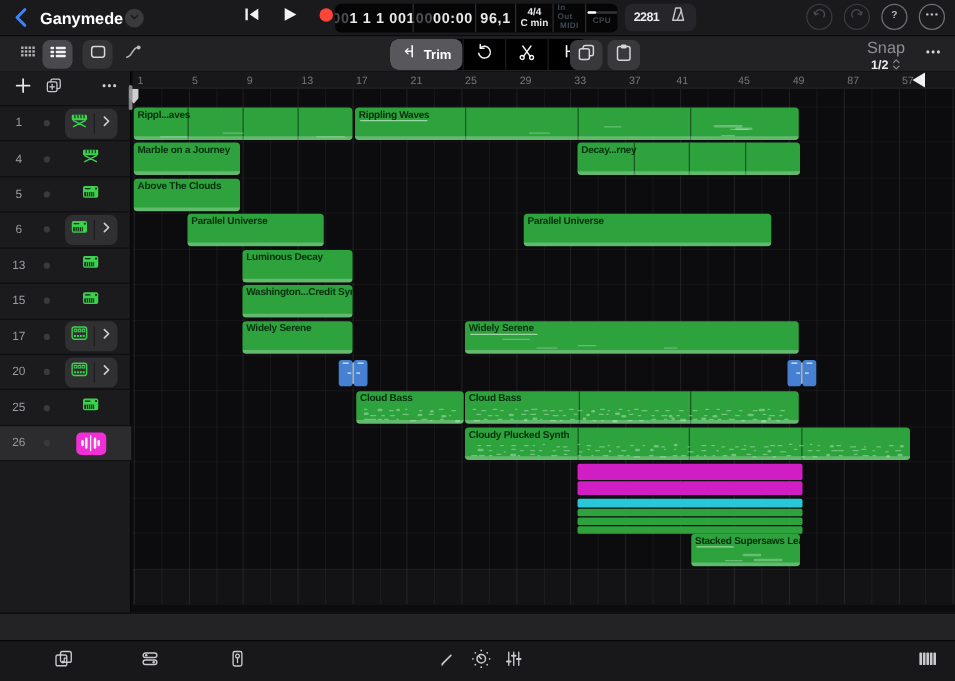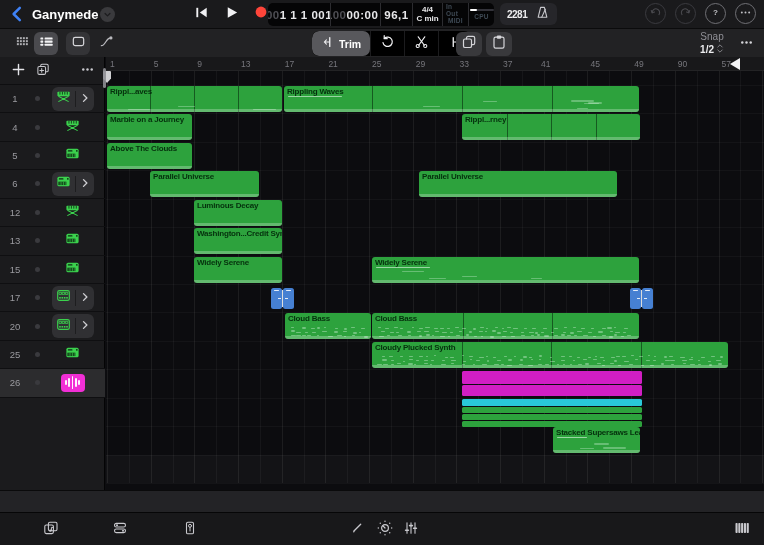--- a/index.html
+++ b/index.html
@@ -37,21 +37,21 @@
   .t2btn{position:absolute;top:3px;width:24px;height:23px;border-radius:6px;display:flex;align-items:center;justify-content:center;}
   .t2sel{background:#4a4a4e;}
   .t2soft{background:#343437;}
   .toolgroup{position:absolute;left:312px;top:2px;height:25px;background:#000000;border-radius:7px;display:flex;align-items:stretch;overflow:hidden;}
   .toolcell{display:flex;align-items:center;justify-content:center;gap:4px;padding:0 9px;}
   .toolcell+.toolcell{border-left:1px solid #1c1c1e;}
   .toolcell.sel{background:#58585c;border-radius:7px;}
   .toollabel{font-size:10.5px;font-weight:bold;color:#fff;}
   .clipbtn{position:absolute;top:3px;width:26px;height:24px;background:#39393c;border-radius:6px;display:flex;align-items:center;justify-content:center;}
   .snapbox{position:absolute;right:40px;top:2px;text-align:center;line-height:1.15;}
-  .snaplbl{font-size:10px;color:#8f8f95;}
+  .snaplbl{font-size:13px;color:#8f8f95;}
   .snapval{font-size:10px;font-weight:bold;color:#ececee;display:flex;align-items:center;gap:2px;justify-content:center;}
   .t2more{position:absolute;right:8px;top:6px;width:20px;height:18px;display:flex;align-items:center;justify-content:center;}
   
   .main{position:absolute;left:0;top:57px;width:764px;height:433px;}
   .headercol{position:absolute;left:0;top:0;width:105px;height:433px;background:#1b1b1d;border-right:1px solid #040405;}
   .hdrtop{position:absolute;left:0;top:0;width:105px;height:28px;border-bottom:1px solid #0e0e10;}
   .hico{position:absolute;top:6px;width:16px;height:16px;display:flex;align-items:center;justify-content:center;}
   .trk{position:relative;display:flex;align-items:center;border-bottom:1px solid #0f0f11;}
   .trk.sel{background:#2c2c2e;}
   .tnum{width:30px;text-align:center;font-size:9.5px;color:#9a9a9f;}
@@ -357,31 +357,20 @@
                     <rect x="3" y="4.6" width="5" height="1.2" rx=".6" fill="#0c2b12"></rect>
                   </svg></span>
                 <span class="psep"></span>
                 <span><svg width="12" height="12" viewBox="0 0 16 16" xmlns="http://www.w3.org/2000/svg">
                     <path d="M6 3.5 10.5 8 6 12.5" fill="none" stroke="#cfcfd3" stroke-width="1.8" stroke-linecap="round" stroke-linejoin="round"></path>
                   </svg></span>
               </span>
             </span>
           </div>
           <div class="trk" style="height: 28.43px;">
-            <span class="tnum">12</span>
-            <span class="tdot"></span>
-            <span class="ticonarea">
-              <span><svg width="17" height="15" viewBox="0 0 16 16" xmlns="http://www.w3.org/2000/svg">
-                  <rect x="1.5" y="3" width="13" height="4.6" rx=".8" fill="#3bd14d"></rect>
-                  <path d="M4.2 3v3M6.8 3v3M9.4 3v3M12 3v3" stroke="#0c2b12" stroke-width=".9"></path>
-                  <path d="M3 8l10 5.2M13 8 3 13.2" fill="none" stroke="#3bd14d" stroke-width="1.2" stroke-linecap="round" stroke-linejoin="round"></path>
-                </svg></span>
-            </span>
-          </div>
-          <div class="trk" style="height: 28.43px;">
             <span class="tnum">13</span>
             <span class="tdot"></span>
             <span class="ticonarea">
               <span><svg width="17" height="15" viewBox="0 0 16 16" xmlns="http://www.w3.org/2000/svg">
                   <rect x="1.5" y="3" width="13" height="10" rx="1.6" fill="#3bd14d"></rect>
                   <rect x="2.6" y="8.2" width="8.4" height="3.6" fill="#0c2b12"></rect>
                   <path d="M4.4 8.2v3.6M6.2 8.2v3.6M8 8.2v3.6M9.8 8.2v3.6" stroke="#3bd14d" stroke-width=".7"></path>
                   <rect x="11.8" y="4.4" width="1.6" height="1.6" fill="#0c2b12"></rect>
                   <rect x="3" y="4.6" width="5" height="1.2" rx=".6" fill="#0c2b12"></rect>
                 </svg></span>
@@ -480,21 +469,21 @@
           <span class="rnum" style="left: 135.04px;">13</span>
           <span class="rnum" style="left: 178.72px;">17</span>
           <span class="rnum" style="left: 222.4px;">21</span>
           <span class="rnum" style="left: 266.08px;">25</span>
           <span class="rnum" style="left: 309.76px;">29</span>
           <span class="rnum" style="left: 353.44px;">33</span>
           <span class="rnum" style="left: 397.12px;">37</span>
           <span class="rnum" style="left: 435px;">41</span>
           <span class="rnum" style="left: 484.48px;">45</span>
           <span class="rnum" style="left: 528.16px;">49</span>
-          <span class="rnum" style="left: 571.84px;">90</span>
+          <span class="rnum" style="left: 571.84px;">87</span>
           <span class="rnum" style="left: 615.52px;">57</span>
         </div>
       <div id="grid">
           <div class="gline" style="left: 1px; background: rgba(255, 255, 255, 0.07);"></div>
           <div class="gline" style="left: 22.84px; background: rgba(255, 255, 255, 0.043);"></div>
           <div class="gline" style="left: 44.68px; background: rgba(255, 255, 255, 0.07);"></div>
           <div class="gline" style="left: 66.52px; background: rgba(255, 255, 255, 0.043);"></div>
           <div class="gline" style="left: 88.36px; background: rgba(255, 255, 255, 0.07);"></div>
           <div class="gline" style="left: 110.2px; background: rgba(255, 255, 255, 0.043);"></div>
           <div class="gline" style="left: 132.04px; background: rgba(255, 255, 255, 0.07);"></div>
@@ -564,21 +553,21 @@
             <span class="nline" style="left:303.83205461502075px;top:16.3626280259341px;width:14.479052228853106px;background:rgba(240,255,245,.3)"></span>
             <span class="nline" style="left:139.0218874621205px;top:19.571277478709817px;width:17.479506124276668px;background:rgba(240,255,245,.3)"></span>
             <span class="nline" style="left:293.1220918772742px;top:21.643316939473152px;width:11.314403796102852px;background:rgba(240,255,245,.3)"></span>
             <span class="rbottom"></span>
           </div>
           <div class="region" style="left: 1px; top: 57.43px; width: 85px; height: 25.93px; background: rgb(45, 162, 61);">
             <span class="rlabel">Marble on a Journey</span>
             <span class="rbottom"></span>
           </div>
           <div class="region" style="left: 356px; top: 57.43px; width: 178px; height: 25.93px; background: rgb(45, 162, 61);">
-            <span class="rlabel">Rippl...rney</span>
+            <span class="rlabel">Decay...rney</span>
             <span class="rsplit" style="left:45px"></span>
             <span class="rsplit" style="left:89px"></span>
             <span class="rsplit" style="left:134px"></span>
             <span class="rbottom"></span>
           </div>
           <div class="region" style="left: 1px; top: 85.86px; width: 85px; height: 25.93px; background: rgb(45, 162, 61);">
             <span class="rlabel">Above The Clouds</span>
             <span class="rbottom"></span>
           </div>
           <div class="region" style="left: 44px; top: 114.29px; width: 109px; height: 25.93px; background: rgb(45, 162, 61);">

